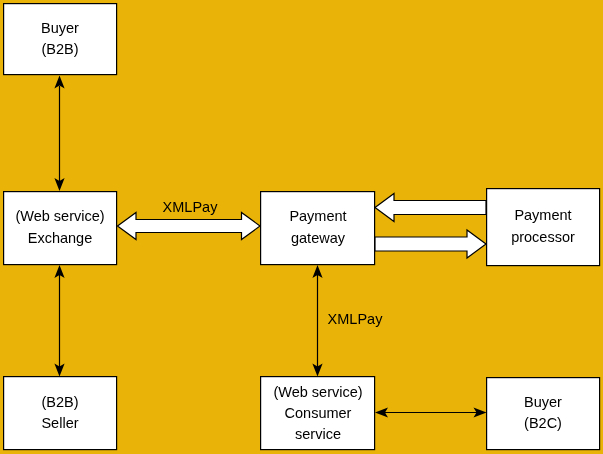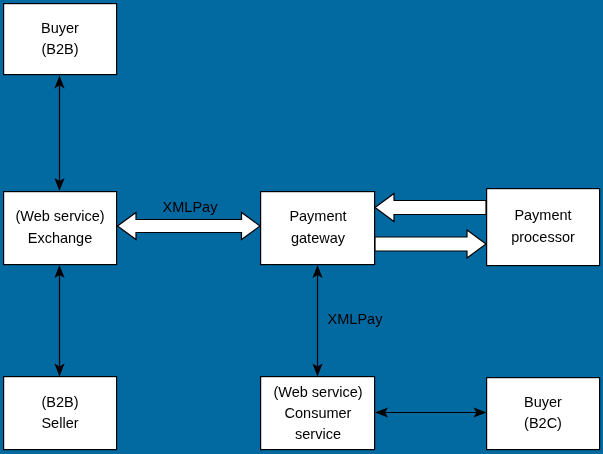--- a/index.html
+++ b/index.html
@@ -4,21 +4,21 @@
 <style>
   html, body {
     margin: 0;
     padding: 0;
     background: #ffffff;
   }
   #diagram-root {
     position: relative;
     width: 603px;
     height: 454px;
-    background: #0369a1;
+    background: #eab308;
     font-family: "Liberation Sans", sans-serif;
     overflow: hidden;
   }
   svg#diagram-svg {
     display: block;
     width: 603px;
     height: 454px;
   }
   .node-box {
     fill: #ffffff;

